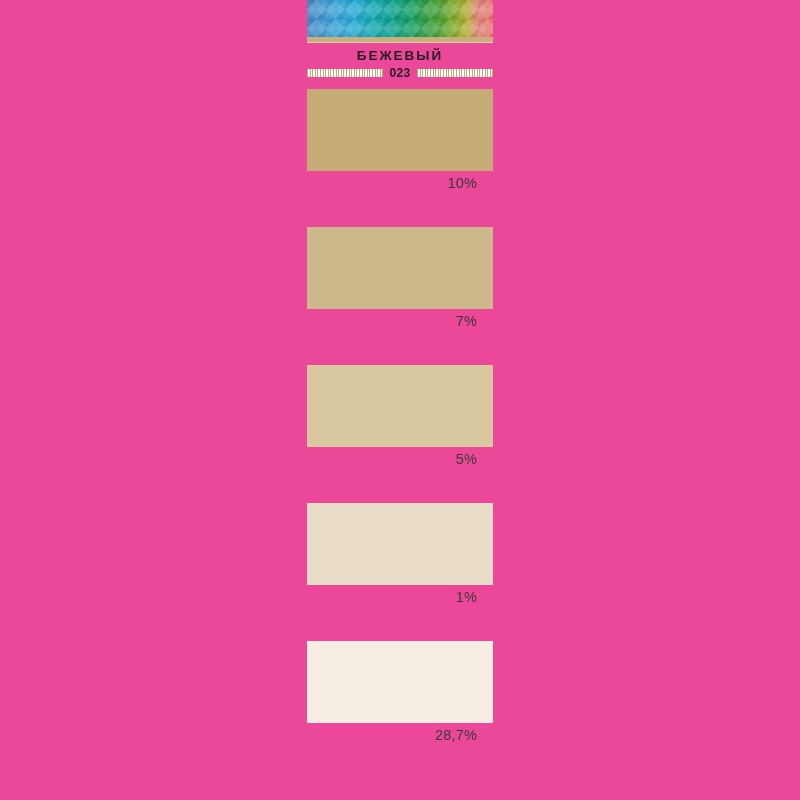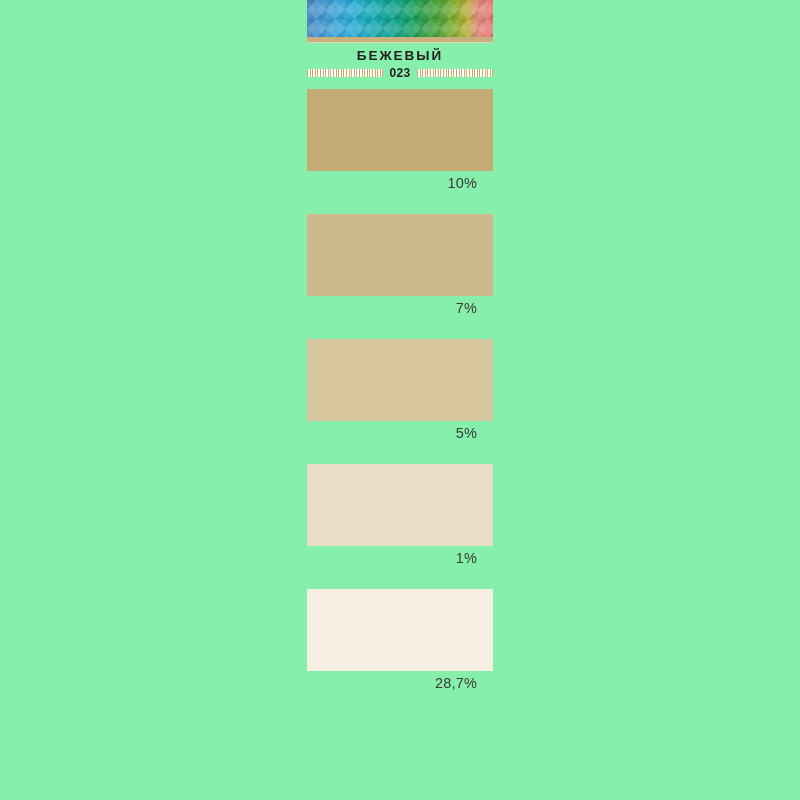--- a/index.html
+++ b/index.html
@@ -11,21 +11,21 @@
     width: 800px;
     height: 800px;
     font-family: "Liberation Sans", sans-serif;
     overflow: hidden;
   }
 
   #page {
     position: relative;
     width: 800px;
     height: 800px;
-    background: #86efac;
+    background: #ec4899;
   }
 
   
   #card {
     position: absolute;
     left: 307px;
     top: 0px;
     width: 186px;
   }
 
@@ -94,21 +94,21 @@
     line-height: 14px;
     letter-spacing: 0.3px;
   }
 
   
   #swatches {
     margin-top: 8px;
   }
   .swatch-block {
     width: 186px;
-    margin-bottom: 4px;
+    margin-bottom: 17px;
   }
   .swatch-chip {
     width: 186px;
     height: 82px;
   }
   .swatch-label {
     width: 186px;
     box-sizing: border-box;
     text-align: right;
     padding-right: 16px;

